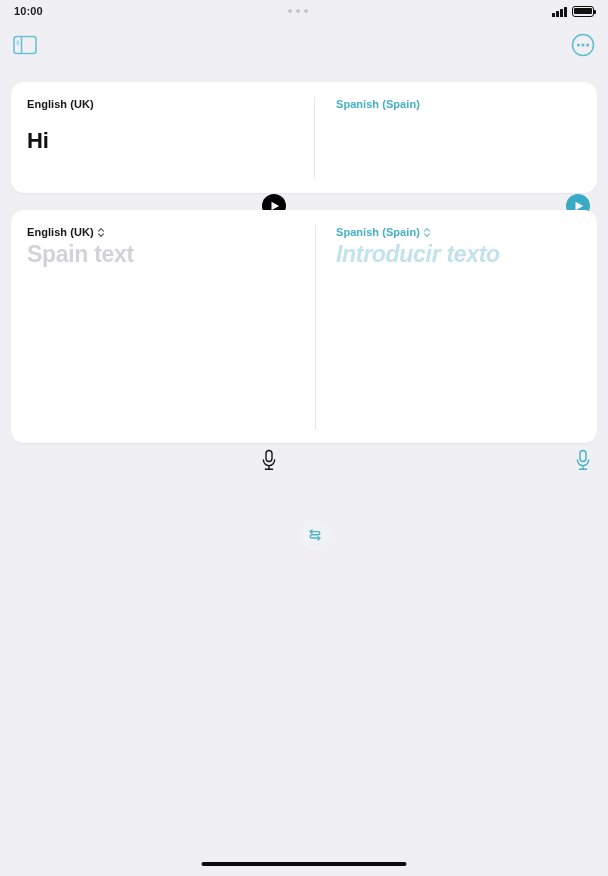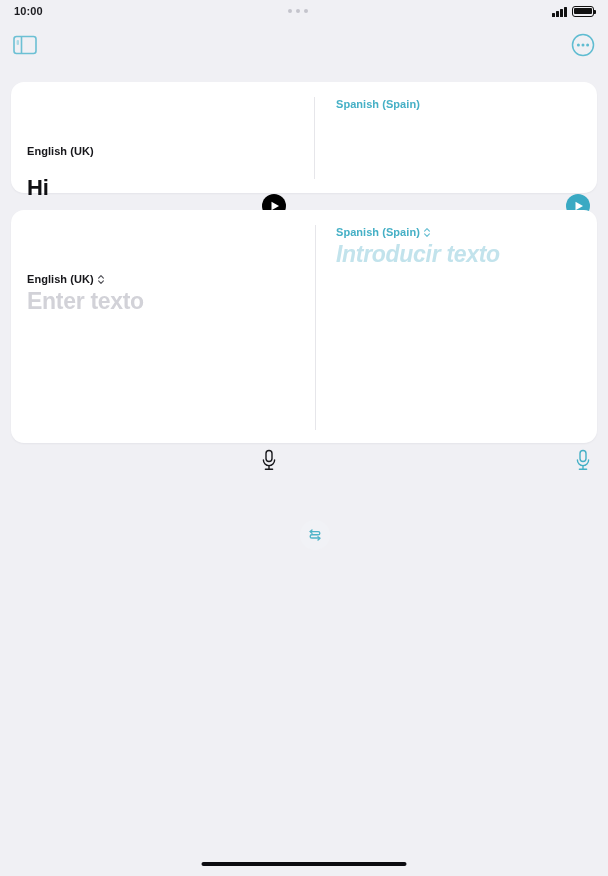--- a/index.html
+++ b/index.html
@@ -70,21 +70,21 @@
     position:absolute; width:1px; background:#e6e6ea;
   }
   #result-div { left:303px; top:15px; height:82px; }
   #input-div  { left:304px; top:15px; height:205px; }
 
   
   .lang {
     font-size:11px; font-weight:700; letter-spacing:0.05px;
     display:flex; align-items:center; gap:3px;
   }
-  .lang-src { color:#16161a;margin-top:47px; }
+  .lang-src { color:#16161a; }
   .lang-tgt { color:#45b0c6;align-items:flex-end; }
   .chev { display:inline-block; width:8px; height:11px; }
 
   
   .phrase {
     margin-top:18px; font-size:22px; font-weight:700; letter-spacing:-0.2px;
   }
   .phrase-src { color:#111114; }
   .phrase-tgt { color:#35a6c0; }
 
@@ -246,21 +246,21 @@
     <div class="card-cols">
 
       <div class="col col-left">
         <div class="lang lang-src">
           <span>English (UK)</span>
           <svg class="chev" viewBox="0 0 8 11">
             <polyline points="1.6,4.2 4,1.6 6.4,4.2" fill="none" stroke="#4b4b52" stroke-width="1.1" stroke-linecap="round" stroke-linejoin="round"></polyline>
             <polyline points="1.6,6.8 4,9.4 6.4,6.8" fill="none" stroke="#4b4b52" stroke-width="1.1" stroke-linecap="round" stroke-linejoin="round"></polyline>
           </svg>
         </div>
-        <div class="placeholder ph-src">Enter texto</div>
+        <div class="placeholder ph-src">Spain text</div>
       </div>
 
       <div class="col col-right">
         <div class="lang lang-tgt">
           <span>Spanish (Spain)</span>
           <svg class="chev" viewBox="0 0 8 11">
             <polyline points="1.6,4.2 4,1.6 6.4,4.2" fill="none" stroke="#63bdd1" stroke-width="1.1" stroke-linecap="round" stroke-linejoin="round"></polyline>
             <polyline points="1.6,6.8 4,9.4 6.4,6.8" fill="none" stroke="#63bdd1" stroke-width="1.1" stroke-linecap="round" stroke-linejoin="round"></polyline>
           </svg>
         </div>

